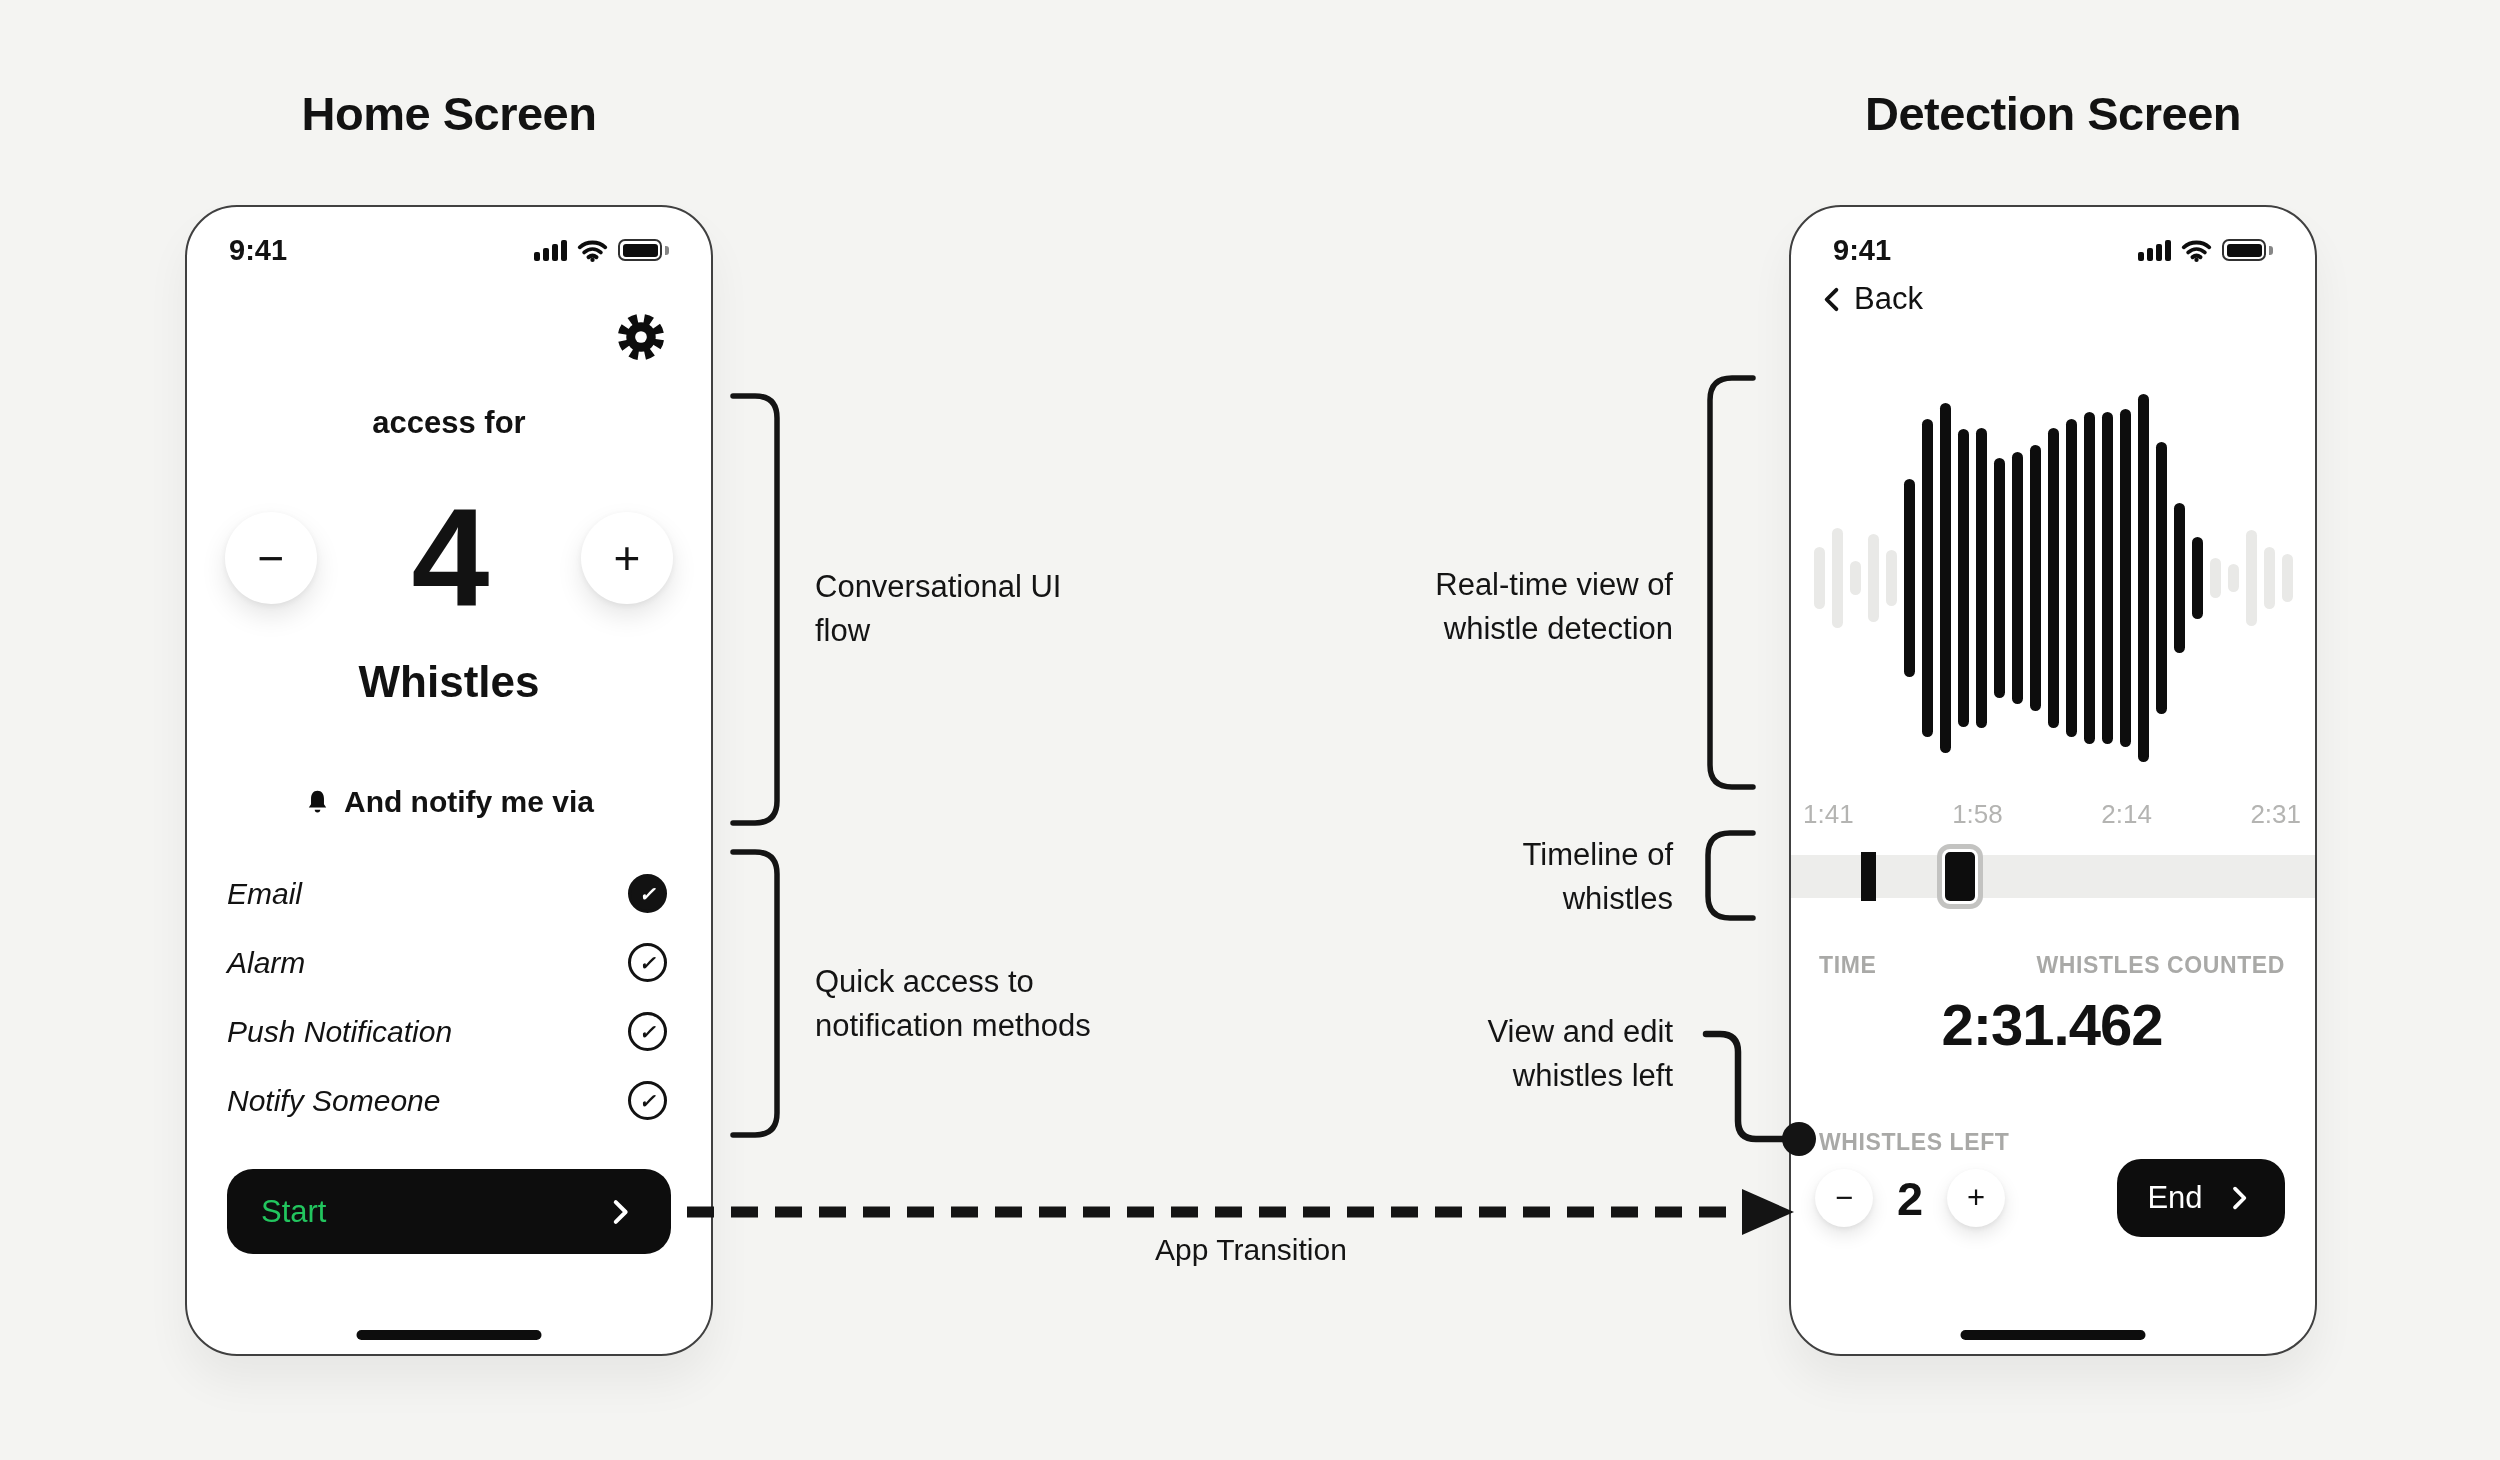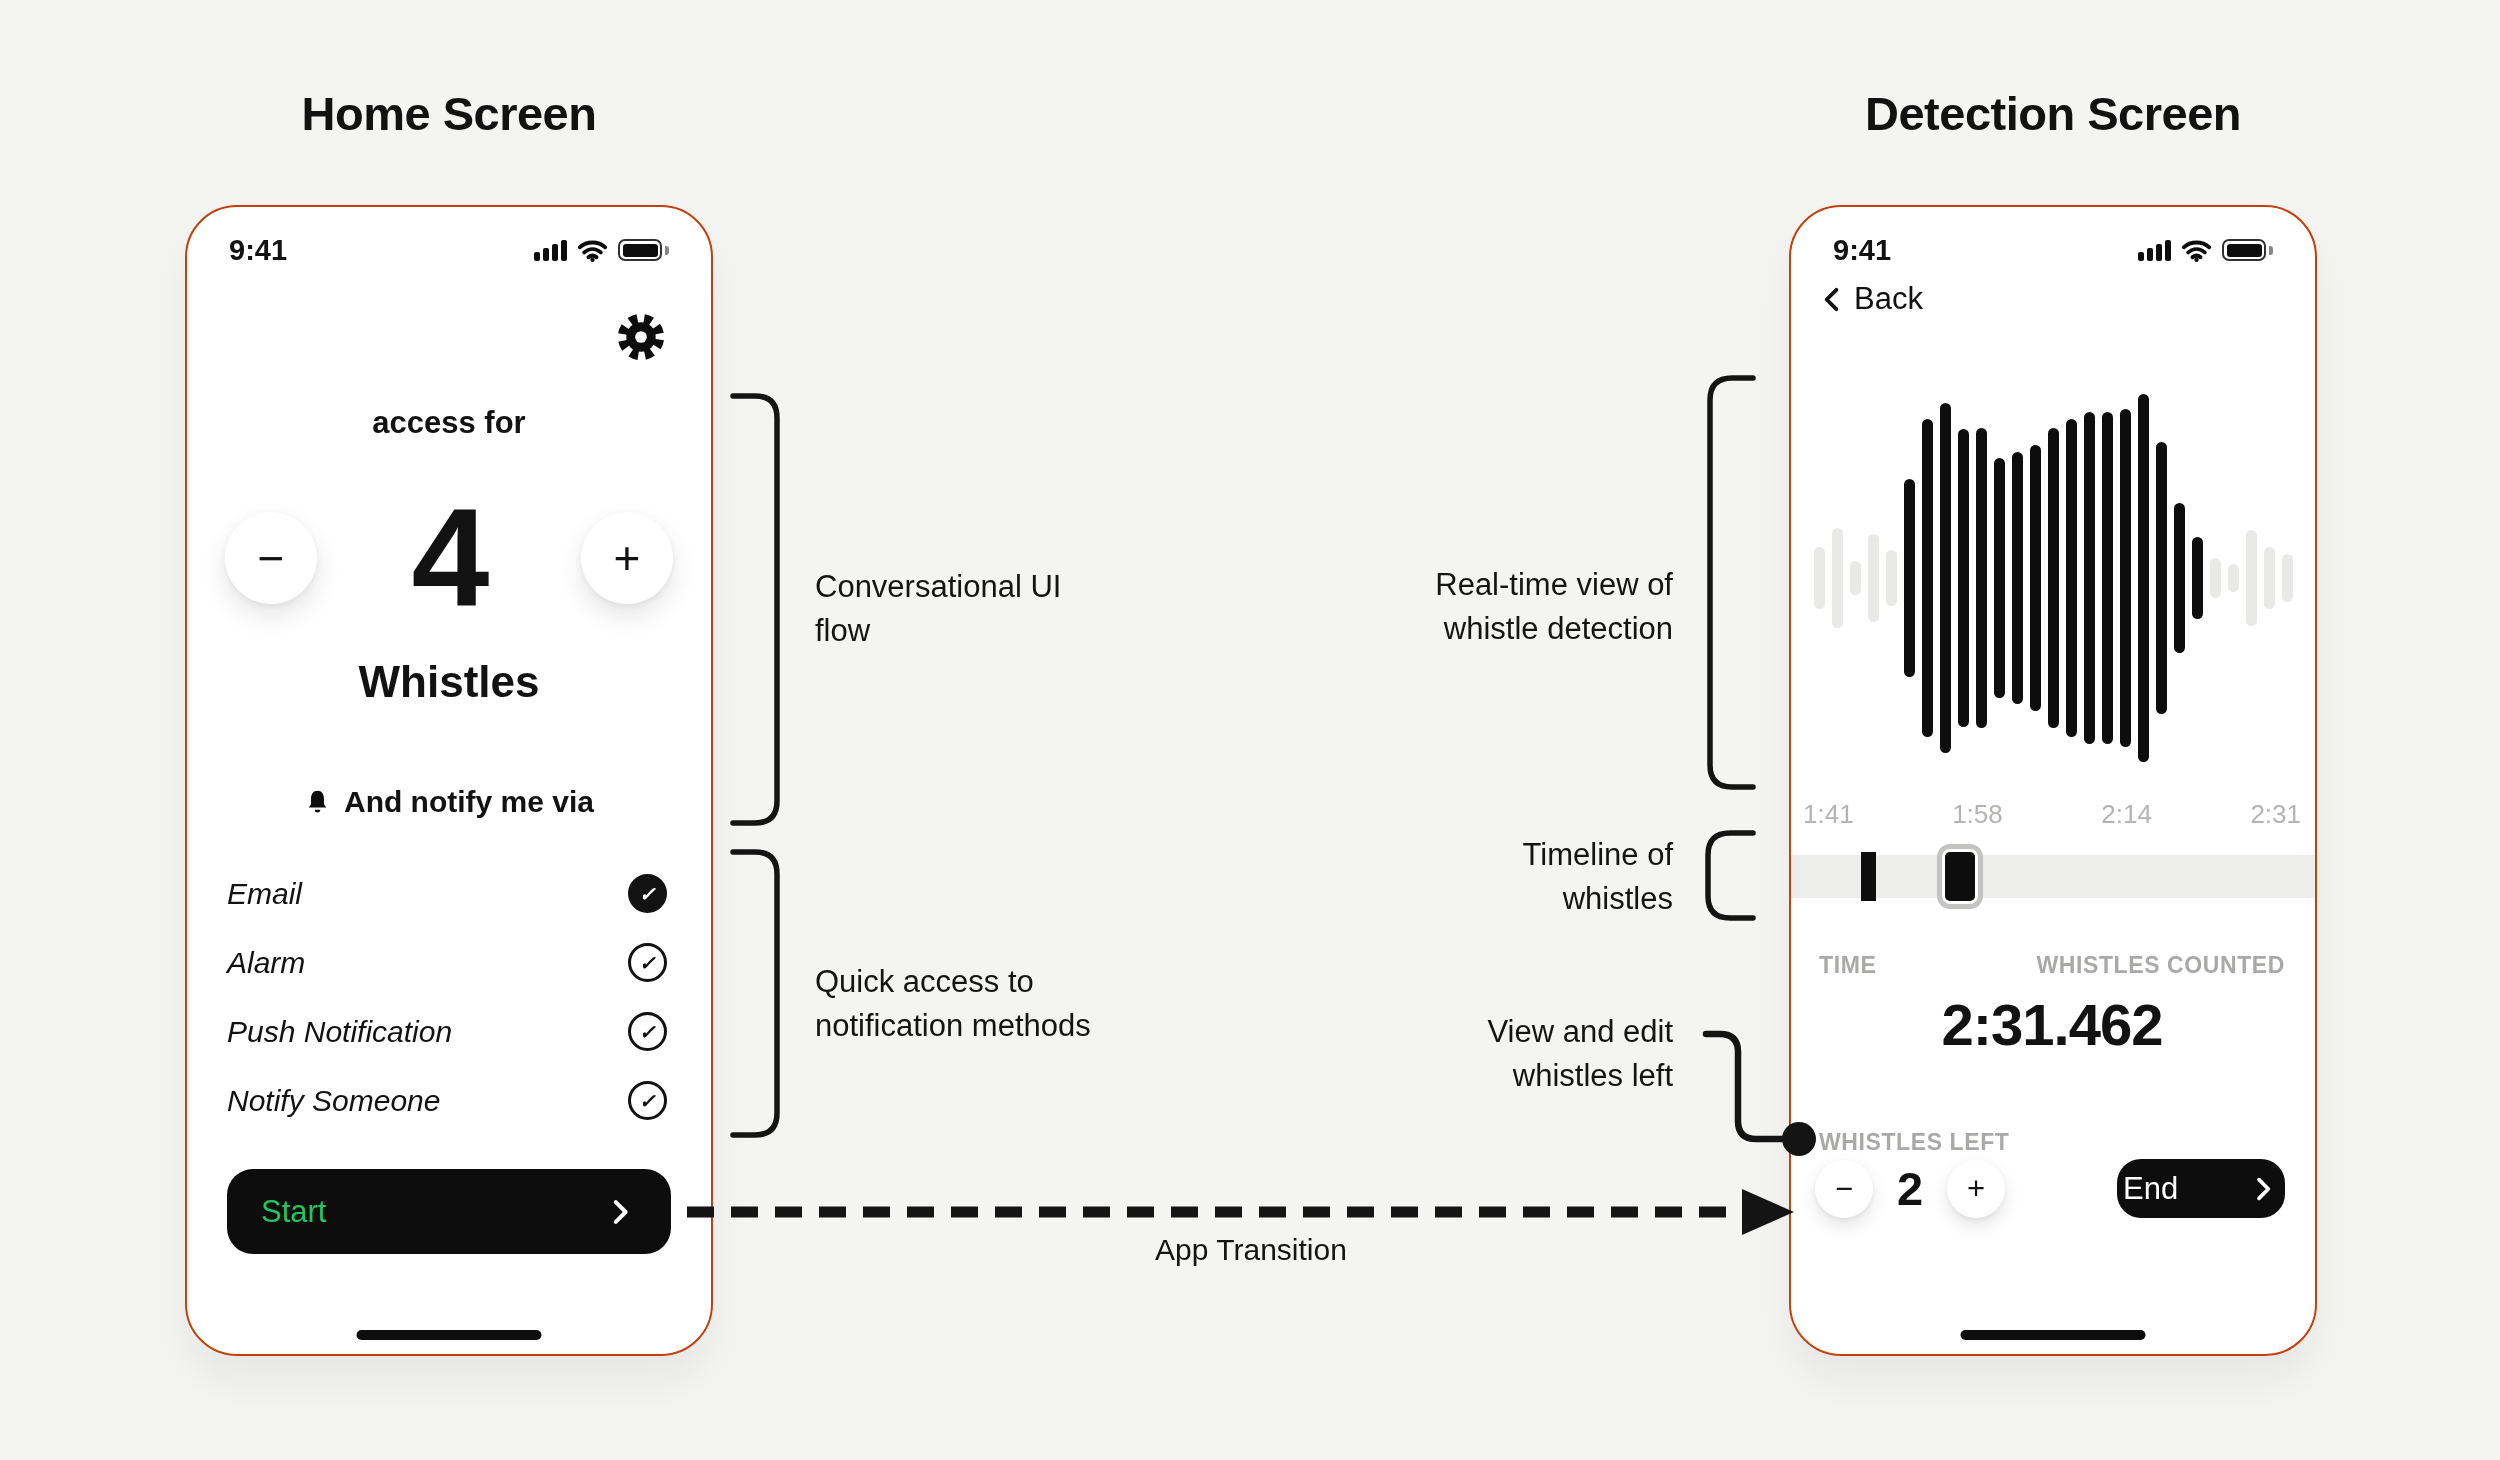--- a/index.html
+++ b/index.html
@@ -7,21 +7,21 @@
           font-family:"Liberation Sans",sans-serif;color:#121212;overflow:hidden;}
 
   
   .screen-title{position:absolute;top:86px;width:528px;text-align:center;
                 font-size:47px;font-weight:700;letter-spacing:-0.5px;}
   .screen-title.left{left:185px;}
   .screen-title.right{left:1789px;}
 
   
   .phone{position:absolute;top:205px;width:528px;height:1151px;background:#fff;
-         border:2px solid #c2410c;border-radius:52px;box-sizing:border-box;
+         border:2px solid #404040;border-radius:52px;box-sizing:border-box;
          box-shadow:0 26px 44px rgba(0,0,0,0.055);}
   .phone-left{left:185px;}
   .phone-right{left:1789px;}
 
   
   .statusbar{position:absolute;top:22px;left:0;right:0;height:42px;padding:0 42px;
              display:flex;justify-content:space-between;align-items:center;}
   .sb-time{font-size:29px;font-weight:700;}
   .sb-icons{display:flex;align-items:center;gap:10px;}
   .sig{display:flex;align-items:flex-end;gap:3px;}
@@ -81,22 +81,22 @@
   .wl-label{position:absolute;top:922px;left:28px;font-size:23px;font-weight:700;
             color:#a9a9a7;letter-spacing:0.6px;}
   .bottom-row{position:absolute;top:952px;left:24px;right:30px;display:flex;
               justify-content:space-between;align-items:center;}
   .mini-stepper{display:flex;align-items:center;gap:24px;}
   .mini-btn{width:58px;height:58px;border-radius:50%;background:#fff;border:none;cursor:pointer;
             box-shadow:0 8px 18px rgba(0,0,0,0.10),0 2px 5px rgba(0,0,0,0.06);
             font-size:31px;color:#121212;display:flex;align-items:center;justify-content:center;
             font-family:"Liberation Sans",sans-serif;}
   .wl-value{font-size:47px;font-weight:700;}
-  .end-btn{width:168px;height:59px;background:#0d0d0d;border:none;border-radius:24px;color:#fff;
-           display:flex;align-items:center;justify-content:space-between;gap:20px;font-size:31px;cursor:pointer;
+  .end-btn{width:168px;height:78px;background:#0d0d0d;border:none;border-radius:24px;color:#fff;
+           display:flex;align-items:center;justify-content:center;gap:20px;font-size:31px;cursor:pointer;
            font-family:"Liberation Sans",sans-serif;}
 
   
   .ann{position:absolute;font-size:31px;line-height:44px;color:#141414;}
   .ann.right-al{text-align:right;}
   #ann-conversational{left:815px;top:565px;}
   #ann-quick{left:815px;top:960px;}
   #ann-realtime{right:827px;top:563px;}
   #ann-timeline{right:827px;top:833px;}
   #ann-viewedit{right:827px;top:1010px;}

